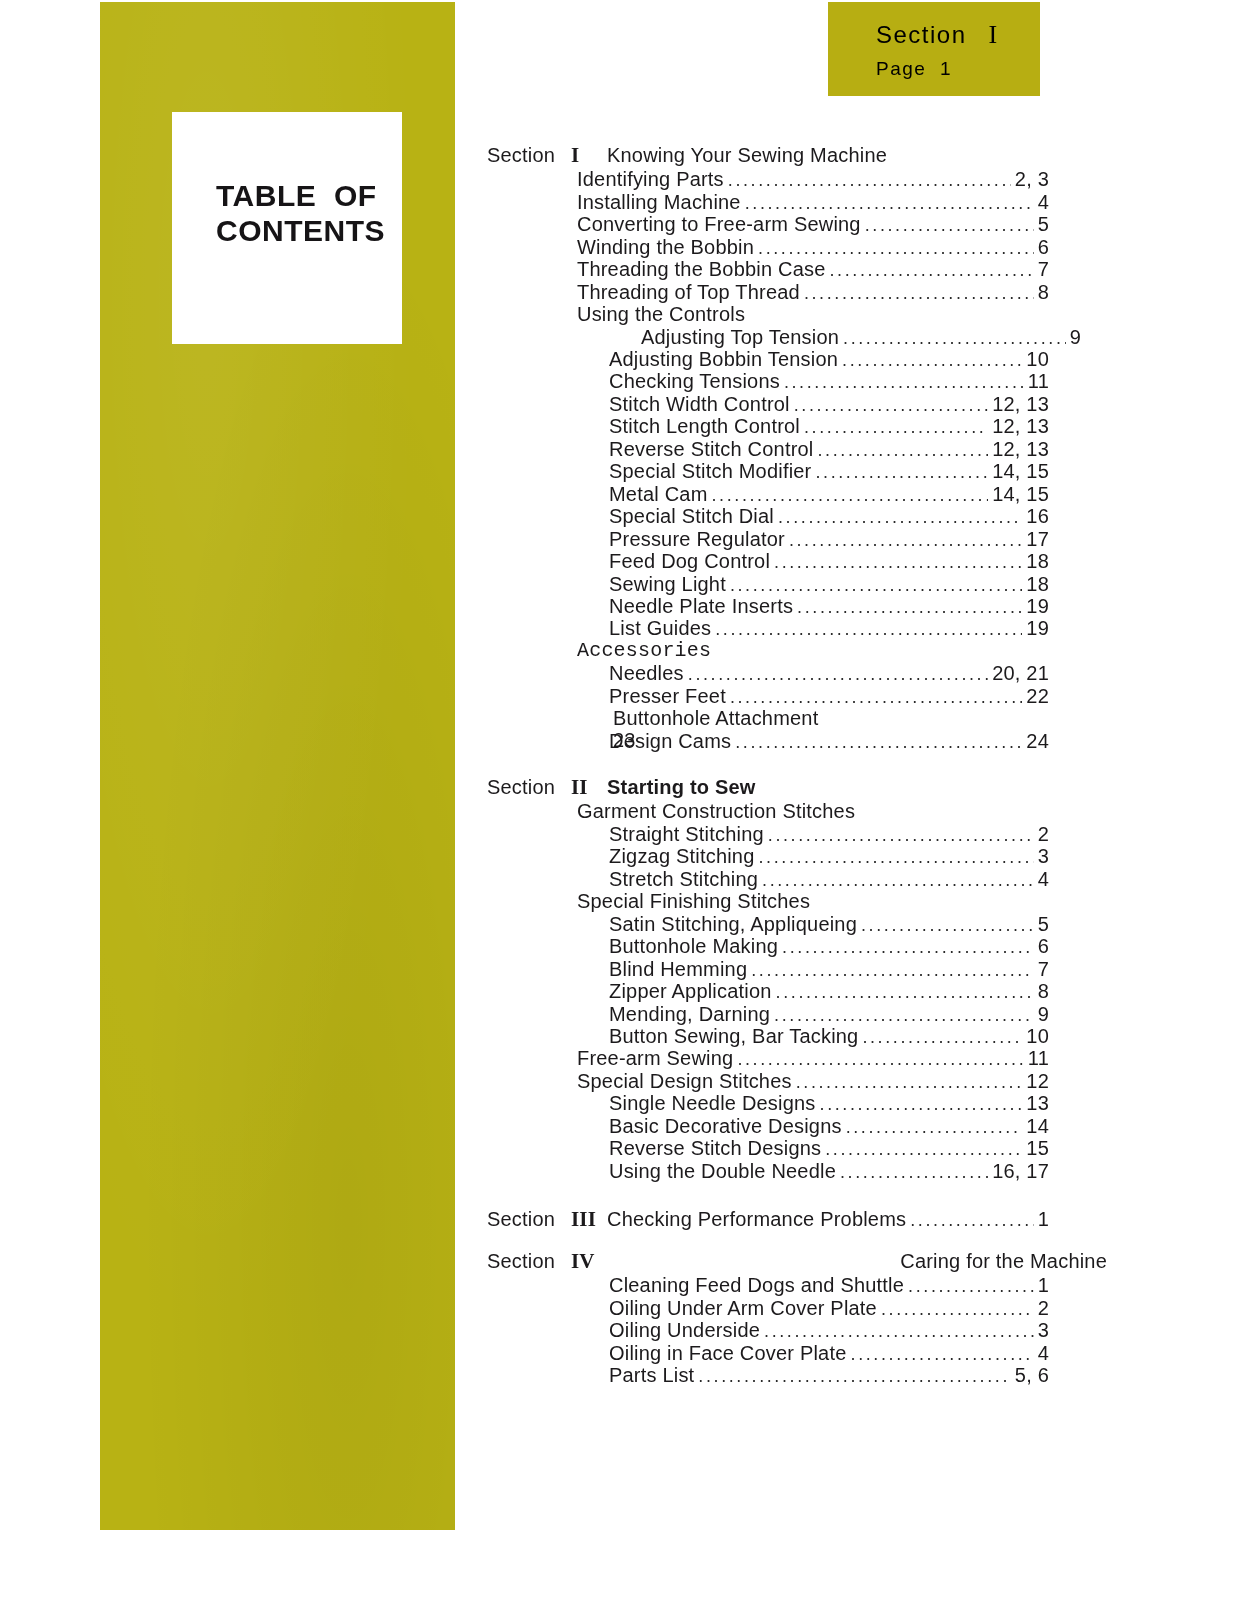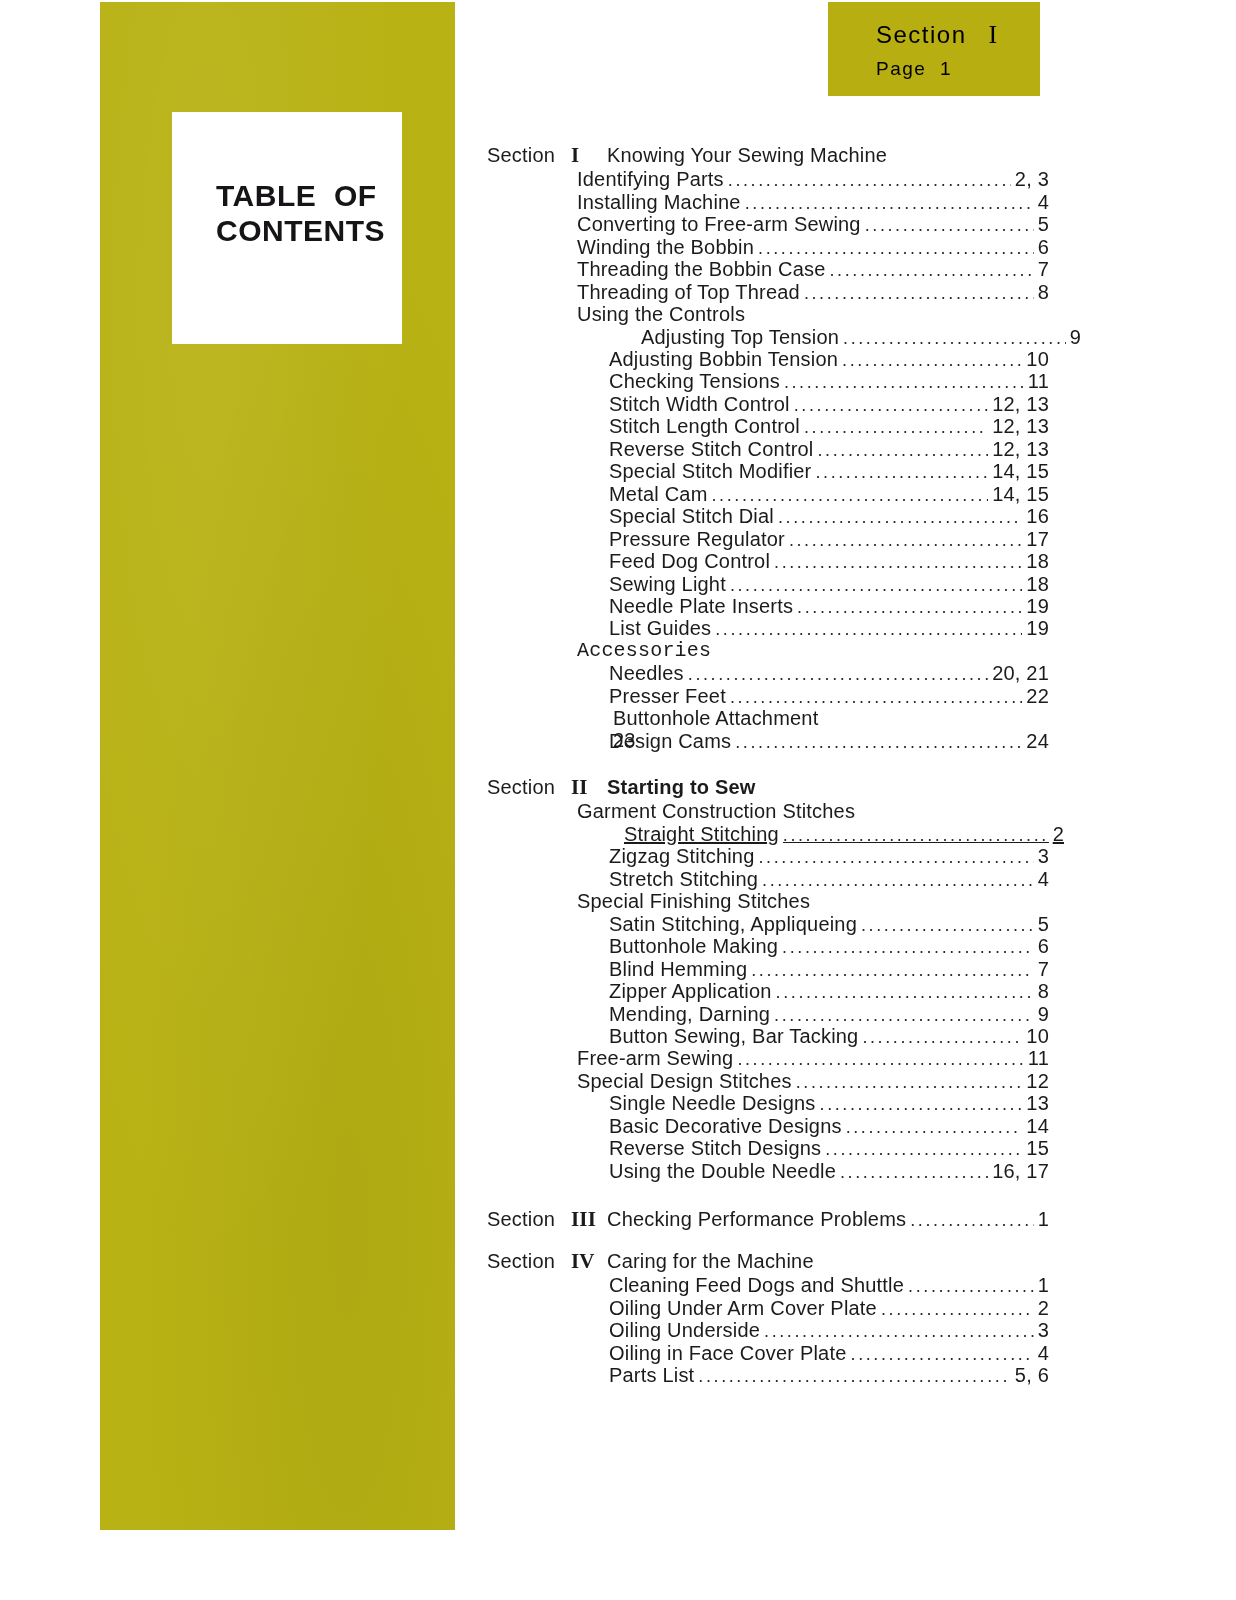--- a/index.html
+++ b/index.html
@@ -208,21 +208,21 @@
     <div class="row" style="top: 776px; left: 0px; width: 1236px;">
       <span class="sec-label">Section</span>
       <span class="sec-num">II</span>
       <div class="entry" style="position: absolute; left: 607px; width: 500px; font-weight: bold;">
         <span class="text">Starting to Sew</span>
       </div>
     </div>
     <div class="row entry" style="top: 800px; left: 577px; width: 500px;">
       <span class="text">Garment Construction Stitches</span>
     </div>
-    <div class="row entry" style="top: 823px; left: 624px; width: 440px; text-decoration: underline;">
+    <div class="row entry" style="top: 823px; left: 609px; width: 440px;">
       <span class="text">Straight Stitching</span>
       <span class="dots"></span>
       <span class="page">2</span>
     </div>
     <div class="row entry" style="top: 845px; left: 609px; width: 440px;">
       <span class="text">Zigzag Stitching</span>
       <span class="dots"></span>
       <span class="page">3</span>
     </div>
     <div class="row entry" style="top: 868px; left: 609px; width: 440px;">
@@ -298,21 +298,21 @@
       <span class="sec-num">III</span>
       <div class="entry" style="position: absolute; left: 607px; width: 442px;">
         <span class="text">Checking Performance Problems</span>
         <span class="dots"></span>
         <span class="page">1</span>
       </div>
     </div>
     <div class="row" style="top: 1250px; left: 0px; width: 1236px;">
       <span class="sec-label">Section</span>
       <span class="sec-num">IV</span>
-      <div class="entry" style="position: absolute; left: 607px; width: 500px;">
+      <div class="entry" style="position: absolute; left: 607px; width: 500px; justify-content: flex-end;">
         <span class="text">Caring for the Machine</span>
       </div>
     </div>
     <div class="row entry" style="top: 1274px; left: 609px; width: 440px;">
       <span class="text">Cleaning Feed Dogs and Shuttle</span>
       <span class="dots"></span>
       <span class="page">1</span>
     </div>
     <div class="row entry" style="top: 1297px; left: 609px; width: 440px;">
       <span class="text">Oiling Under Arm Cover Plate</span>

